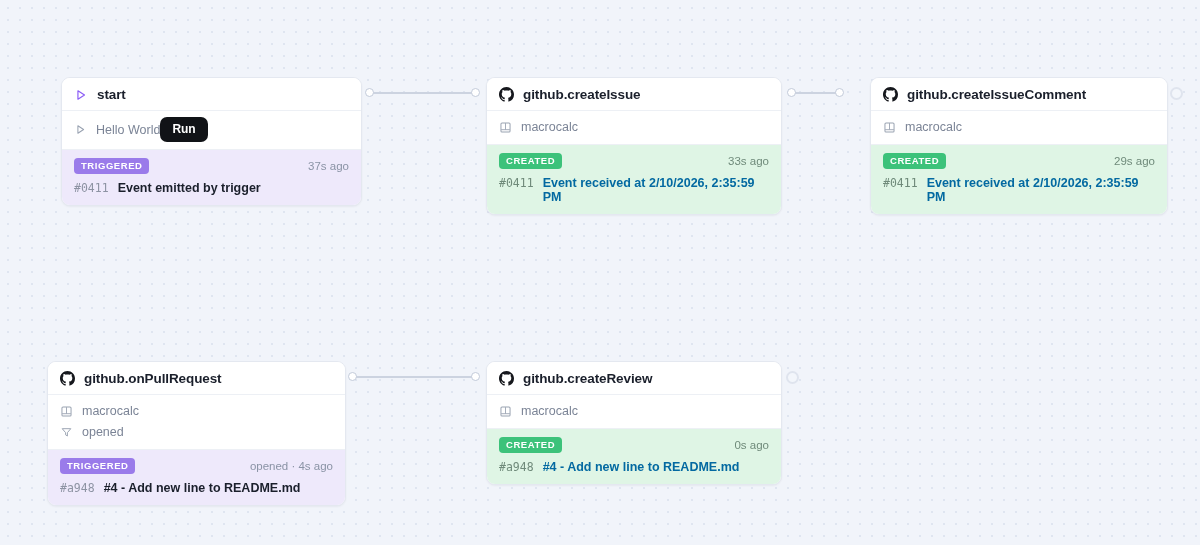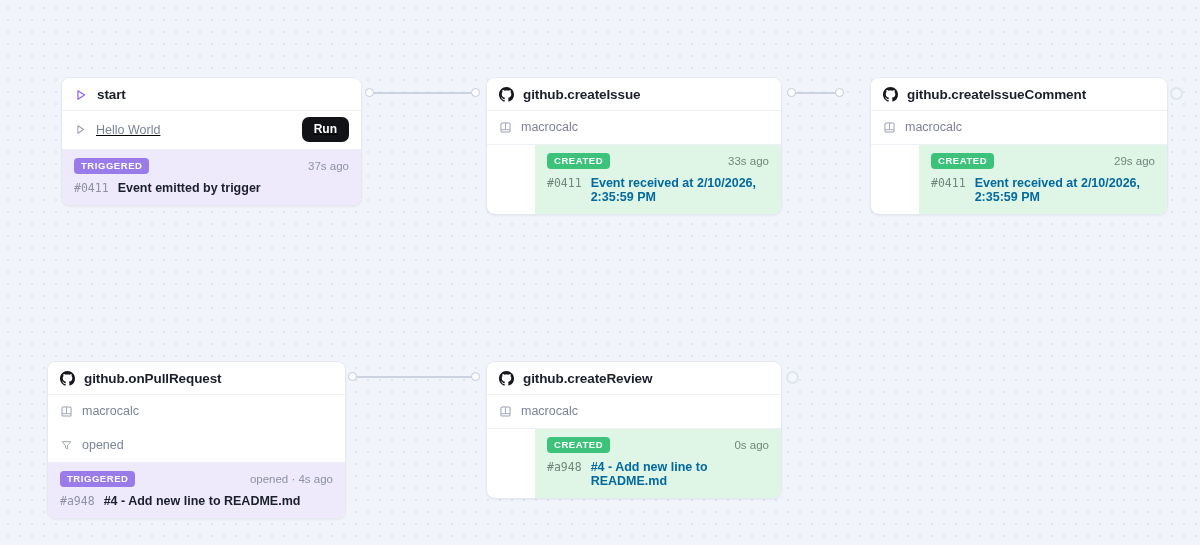--- a/index.html
+++ b/index.html
@@ -38,26 +38,26 @@
   .node-body{
     background:#fff;
     border-bottom:1px solid #edf0f5;
     padding:6px 12px 7px 12px;
   }
   .meta-row{
     display:flex;align-items:center;gap:9px;
     height:20px;
     color:#7b8496;font-size:12.5px;
   }
-  .meta-row + .meta-row{margin-top:14px;}
+  .meta-row + .meta-row{margin-top:1px;}
 
   
   .footer{padding:8px 12px 10px 12px;}
   .footer.triggered{background:#eee9fb;}
-  .footer.created{background:#dff5e5;margin-left:48px;}
+  .footer.created{background:#dff5e5;}
   .footer-top{display:flex;align-items:center;justify-content:space-between;}
   .badge{
     display:inline-block;
     font-size:9.5px;font-weight:700;letter-spacing:.55px;
     padding:3px 7px 3px 7px;border-radius:4px;color:#fff;line-height:1;
   }
   .badge.purple{background:#9a7bea;}
   .badge.green{background:#3cc27a;}
   .ago{font-size:11.5px;color:#8a93a5;}
   .footer.created .ago{color:#6f8a7a;}
@@ -66,21 +66,21 @@
     font-size:12.5px;
   }
   .hashid{
     font-family:"DejaVu Sans Mono",monospace;font-size:11.5px;color:#8d93a3;
   }
   .footer.created .hashid{color:#6f8a7a;}
   .evt{color:#1a1f2b;font-weight:700;font-size:12.5px;}
   .footer.created .evt{color:#0369a1;}
 
   
-  .run-row{display:flex;align-items:center;justify-content:space-between;text-decoration:underline;}
+  .run-row{display:flex;align-items:center;justify-content:flex-start;}
   .run-btn{
     background:#111317;color:#fff;border:0;border-radius:7px;
     font-family:"Liberation Sans",sans-serif;
     font-size:12px;font-weight:700;padding:6px 12px;cursor:pointer;
     line-height:1.1;
   }
 
   
   .ic{display:inline-flex;align-items:center;justify-content:center;flex:0 0 auto;}
   .label{color:#7b8496;font-size:12.5px;}

